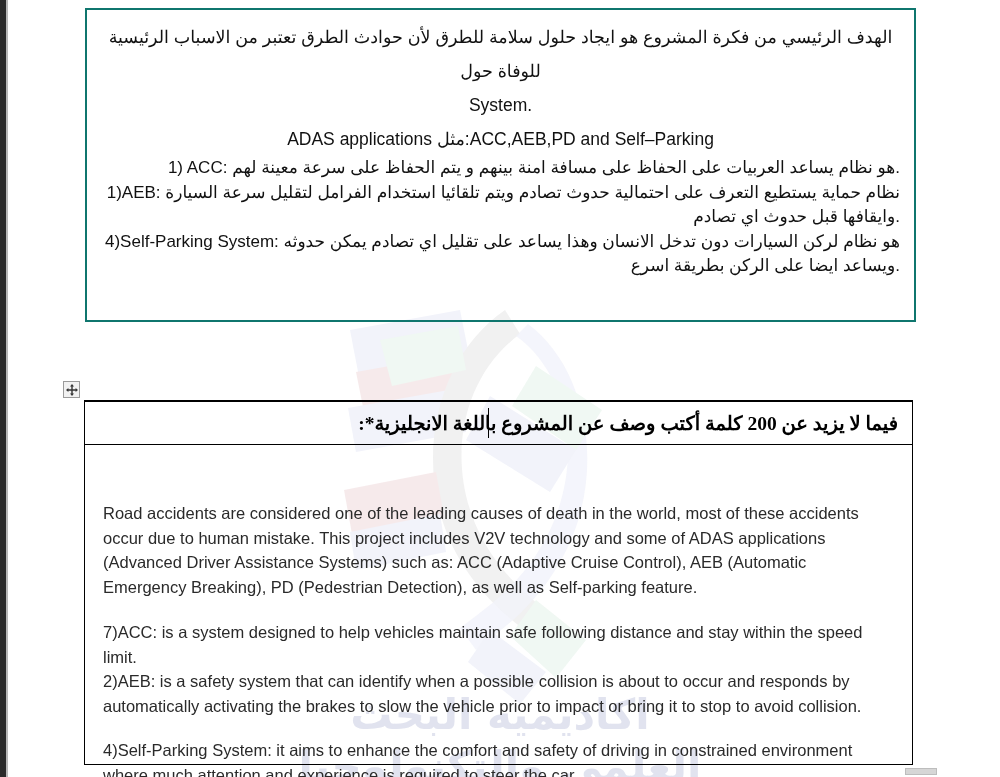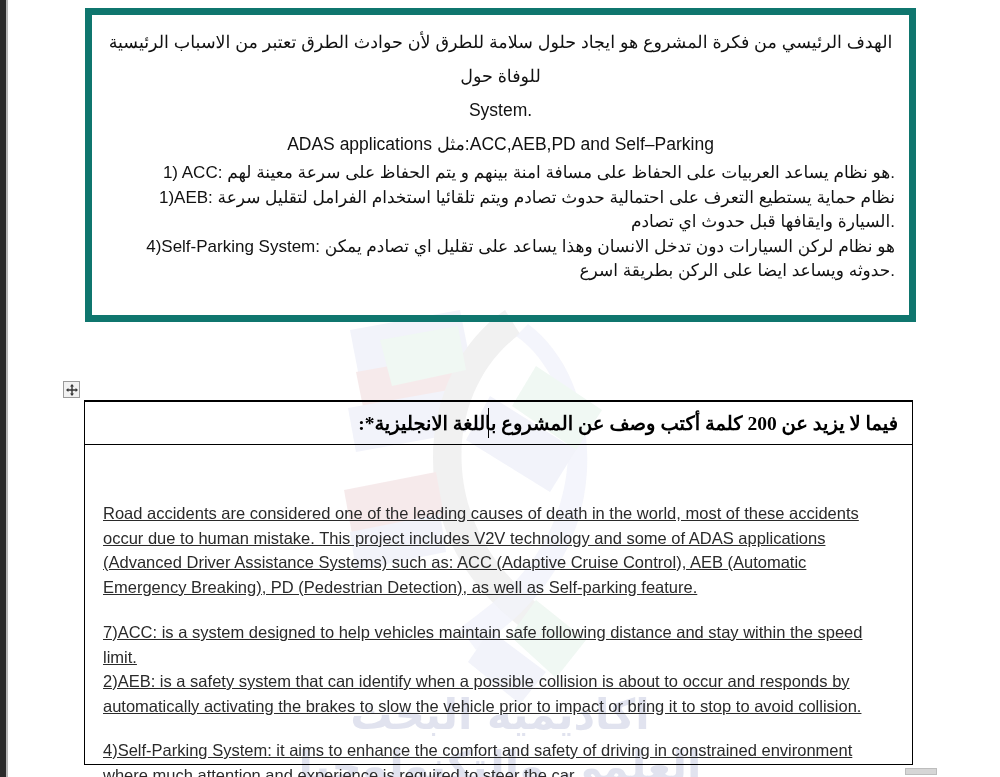--- a/index.html
+++ b/index.html
@@ -58,21 +58,21 @@
   }
   .wm-text-1 { top: 690px; font-size: 42px; }
   .wm-text-2 { top: 742px; font-size: 42px; }
 
   
   .table-arabic {
     position: absolute;
     left: 85px; top: 8px;
     width: 831px;
     min-height: 314px;
-    border: 7px solid #0f766e;
+    border: 2px solid #0f766e;
     background: transparent;
     z-index: 3;
     padding: 10px 14px 8px 14px;
   }
   .ar-para {
     direction: rtl;
     text-align: center;
     font-family: "Liberation Sans", sans-serif;
     font-size: 17.5px;
     line-height: 34px;
@@ -144,21 +144,20 @@
   .te-body {
     padding: 56px 18px 0 18px;
   }
   .en-para {
     font-family: "Liberation Sans", sans-serif;
     font-size: 16.5px;
     line-height: 24.5px;
     color: #2a2a2a;
     margin: 0;
     text-align: left;
-    text-decoration: underline;
   }
   .en-gap { height: 21px; }
   .en-gap-sm { height: 20px; }
 
   
   .page-break-mark {
     position: absolute;
     left: 905px; top: 768px;
     width: 32px; height: 7px;
     background: #d6d6d6;

